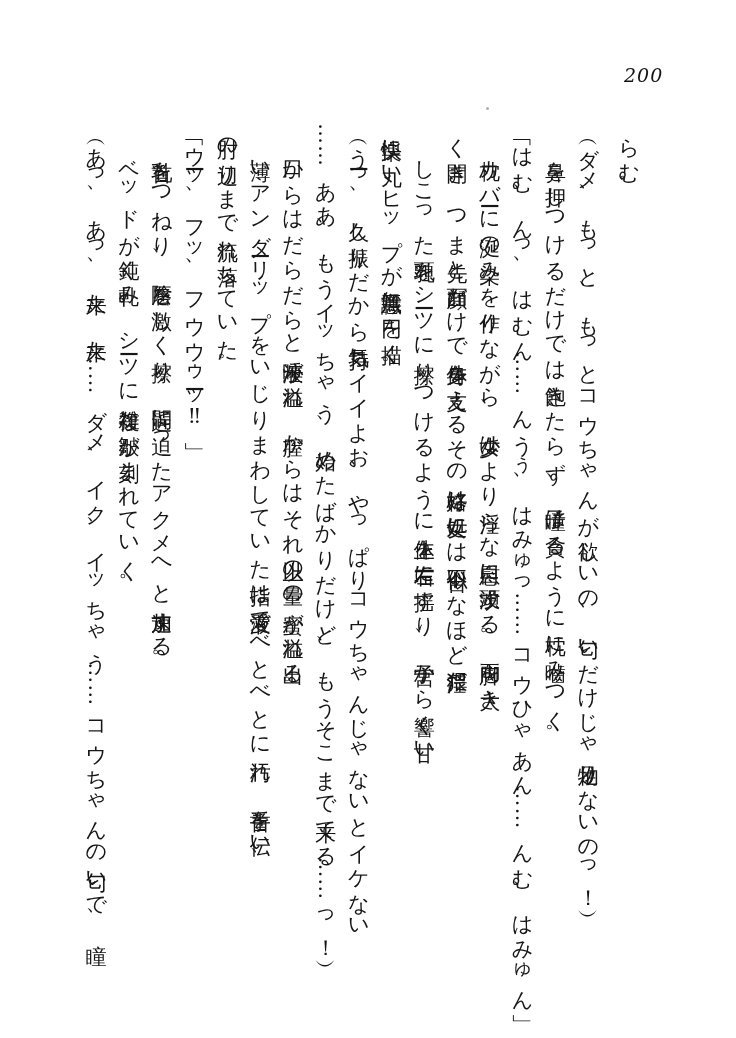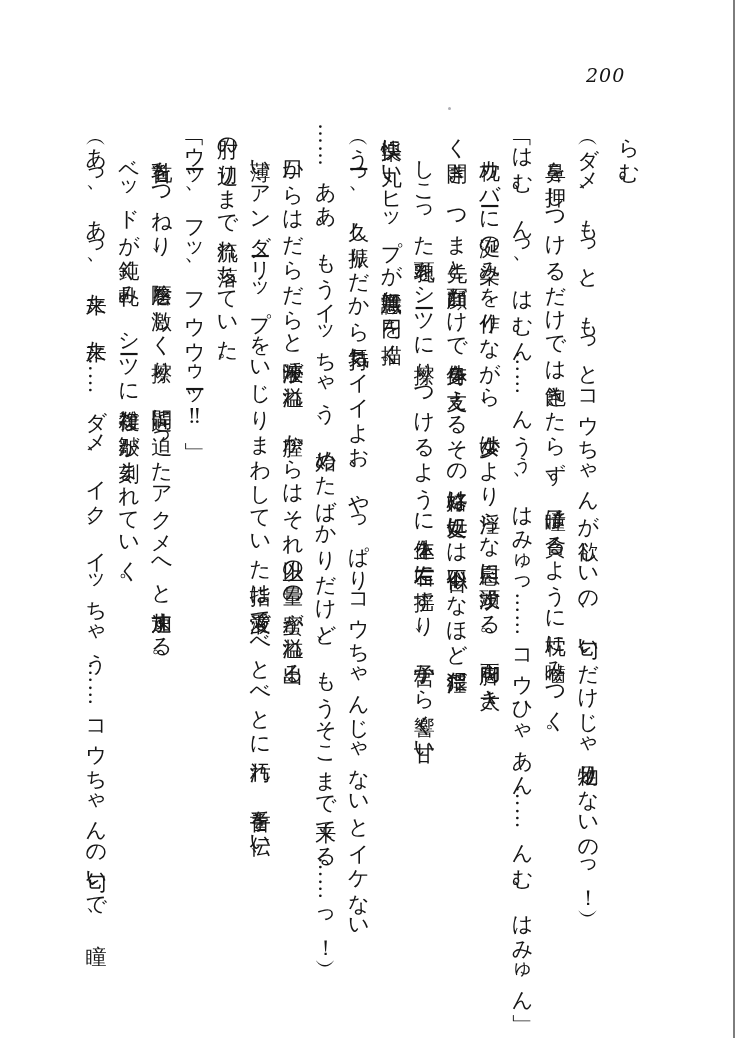--- a/index.html
+++ b/index.html
@@ -11,20 +11,21 @@
     height: 1038px;
     background: #ffffff;
     overflow: hidden;
     position: relative;
     font-family: "DejaVu Serif", "Liberation Serif", serif;
   }
   .page {
     position: absolute;
     inset: 0;
     background: #ffffff;
+    margin-left: 38px;
   }
   
   .edge-line {
     position: absolute;
     left: 733px;
     top: 0;
     width: 2px;
     height: 1038px;
     background: #7d7d7d;
   }

